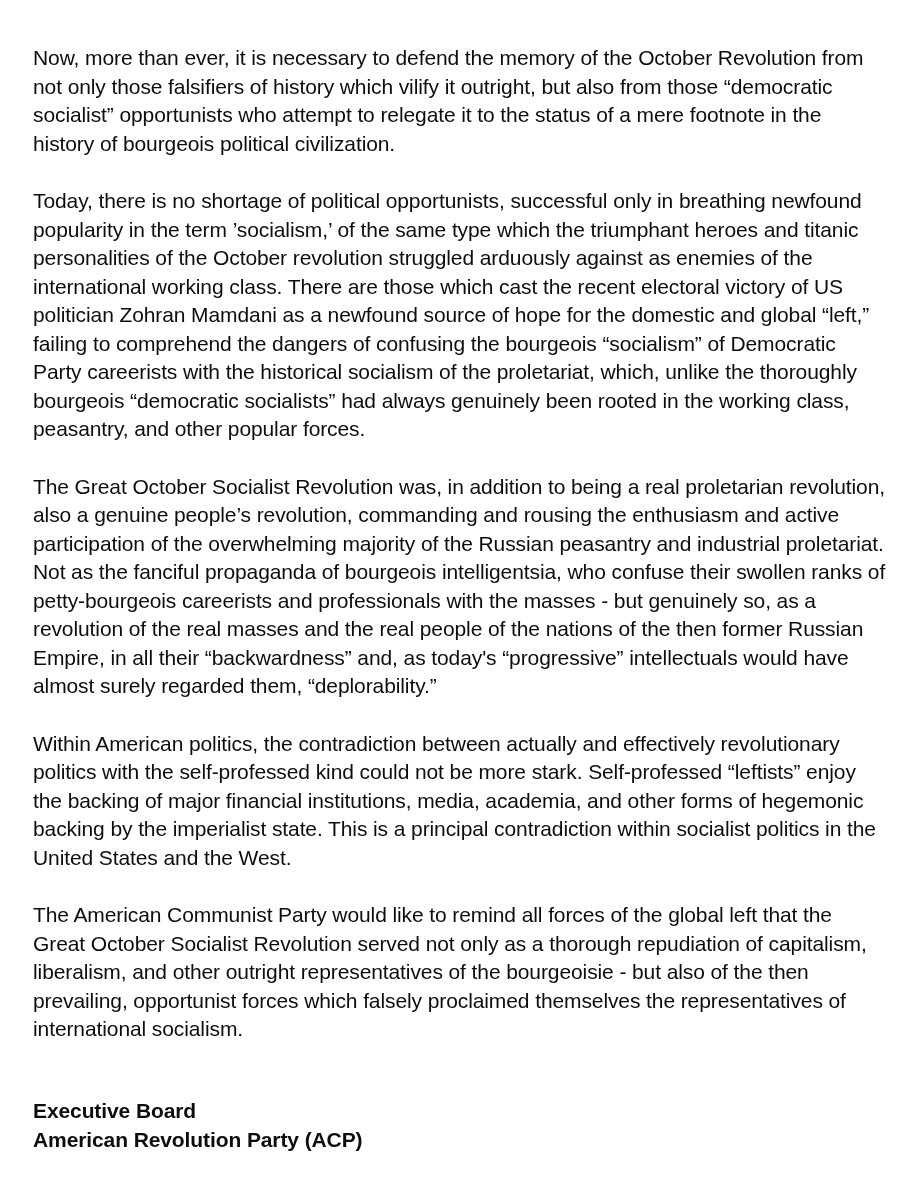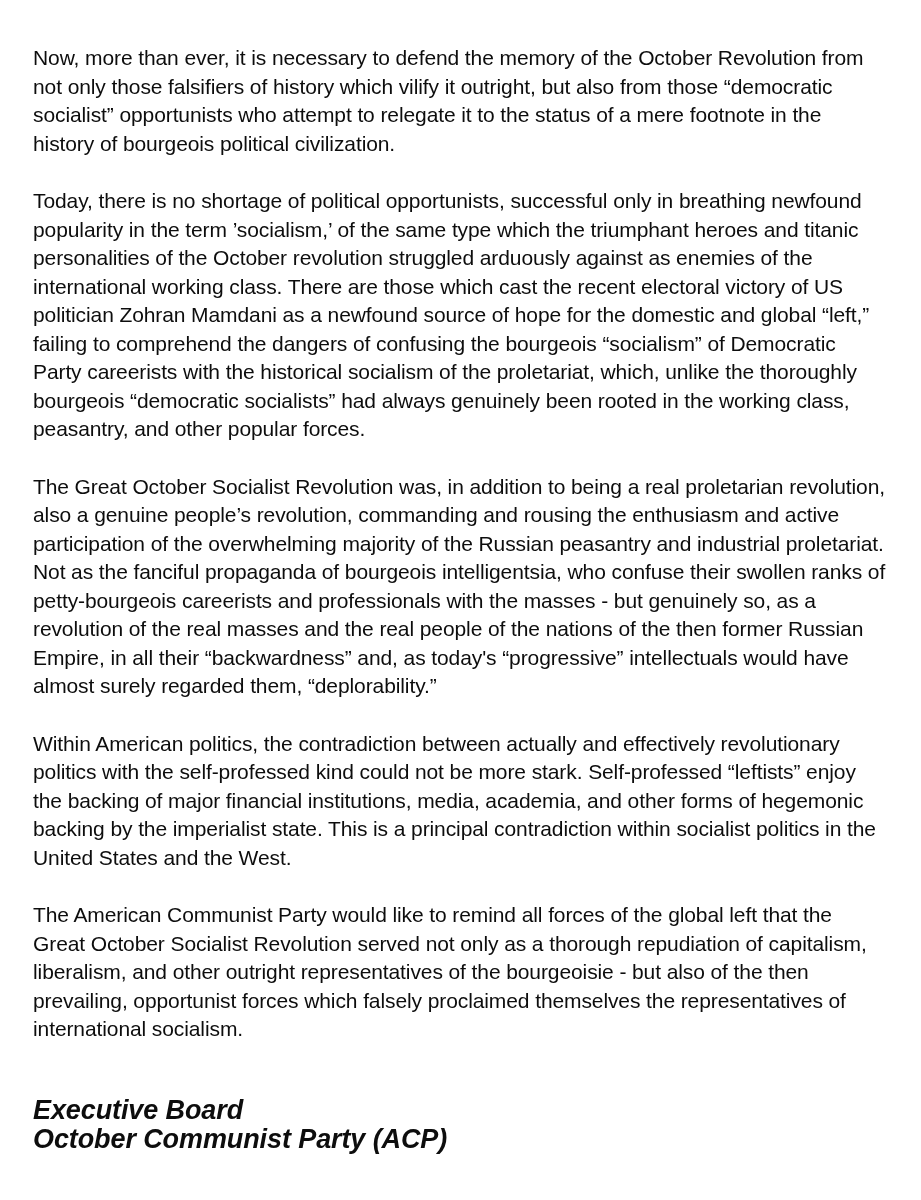--- a/index.html
+++ b/index.html
@@ -28,35 +28,34 @@
     letter-spacing: -0.1px;
     font-weight: 400;
     color: #0d0d0d;
     max-width: 855px;
   }
   .signature {
     margin-top: 52px;
   }
   .sig-line {
     margin: 0;
-    font-size: 27px;
+    font-size: 21px;
     line-height: 29px;
     letter-spacing: -0.1px;
     font-weight: 700;
     color: #0d0d0d;
-    font-style: italic;
   }
 </style>
 </head>
 <body>
 
 <div class="page">
   <p class="para">Now, more than ever, it is necessary to defend the memory of the October Revolution from not only those falsifiers of history which vilify it outright, but also from those “democratic socialist” opportunists who attempt to relegate it to the status of a mere footnote in the history of bourgeois political civilization.</p>
   <p class="para">Today, there is no shortage of political opportunists, successful only in breathing newfound popularity in the term ’socialism,’ of the same type which the triumphant heroes and titanic personalities of the October revolution struggled arduously against as enemies of the international working class. There are those which cast the recent electoral victory of US politician Zohran Mamdani as a newfound source of hope for the domestic and global “left,” failing to comprehend the dangers of confusing the bourgeois “socialism” of Democratic Party careerists with the historical socialism of the proletariat, which, unlike the thoroughly bourgeois “democratic socialists” had always genuinely been rooted in the working class, peasantry, and other popular forces.</p>
   <p class="para">The Great October Socialist Revolution was, in addition to being a real proletarian revolution, also a genuine people’s revolution, commanding and rousing the enthusiasm and active participation of the overwhelming majority of the Russian peasantry and industrial proletariat. Not as the fanciful propaganda of bourgeois intelligentsia, who confuse their swollen ranks of petty-bourgeois careerists and professionals with the masses - but genuinely so, as a revolution of the real masses and the real people of the nations of the then former Russian Empire, in all their “backwardness” and, as today's “progressive” intellectuals would have almost surely regarded them, “deplorability.”</p>
   <p class="para">Within American politics, the contradiction between actually and effectively revolutionary politics with the self-professed kind could not be more stark. Self-professed “leftists” enjoy the backing of major financial institutions, media, academia, and other forms of hegemonic backing by the imperialist state. This is a principal contradiction within socialist politics in the United States and the West.</p>
   <p class="para">The American Communist Party would like to remind all forces of the global left that the Great October Socialist Revolution served not only as a thorough repudiation of capitalism, liberalism, and other outright representatives of the bourgeoisie - but also of the then prevailing, opportunist forces which falsely proclaimed themselves the representatives of international socialism.</p>
 
   <div class="signature">
     <p class="sig-line">Executive Board</p>
-    <p class="sig-line">October Communist Party (ACP)</p>
+    <p class="sig-line">American Revolution Party (ACP)</p>
   </div>
 </div>
 
 </body></html>

